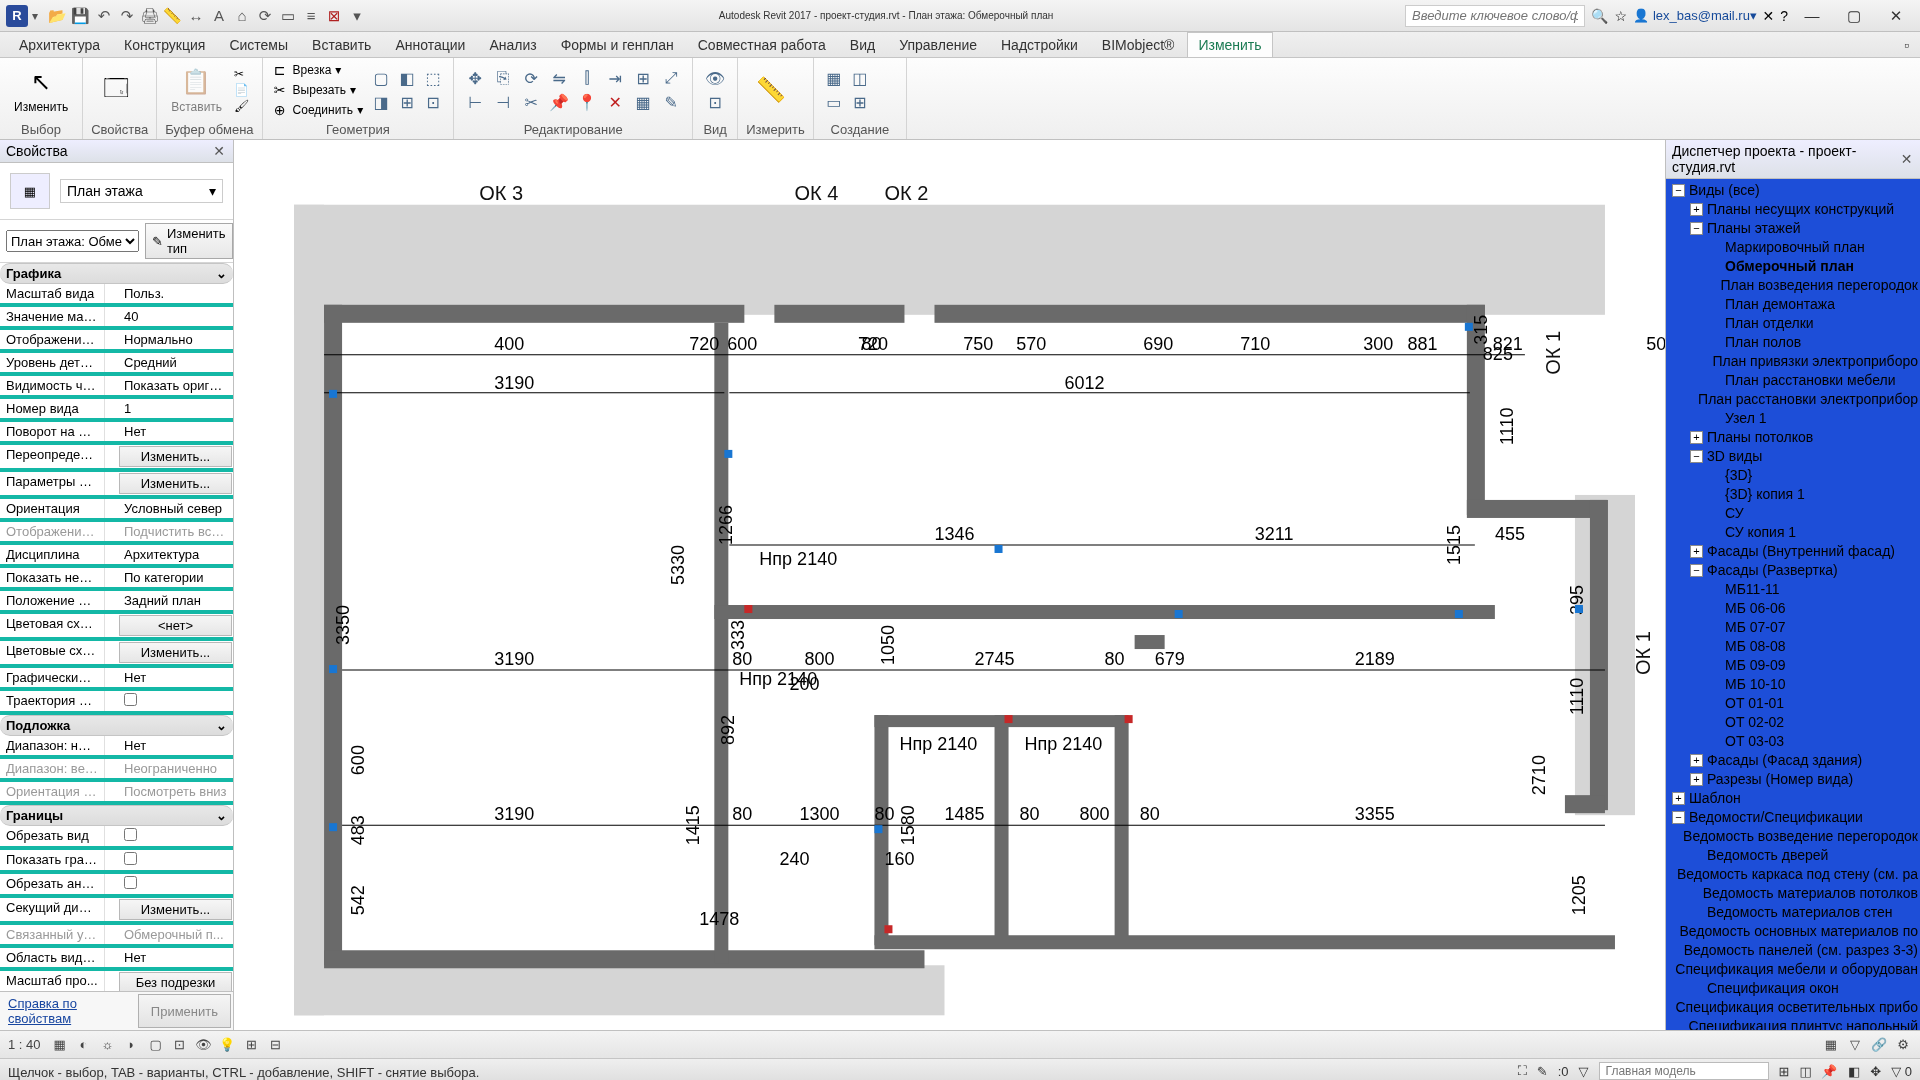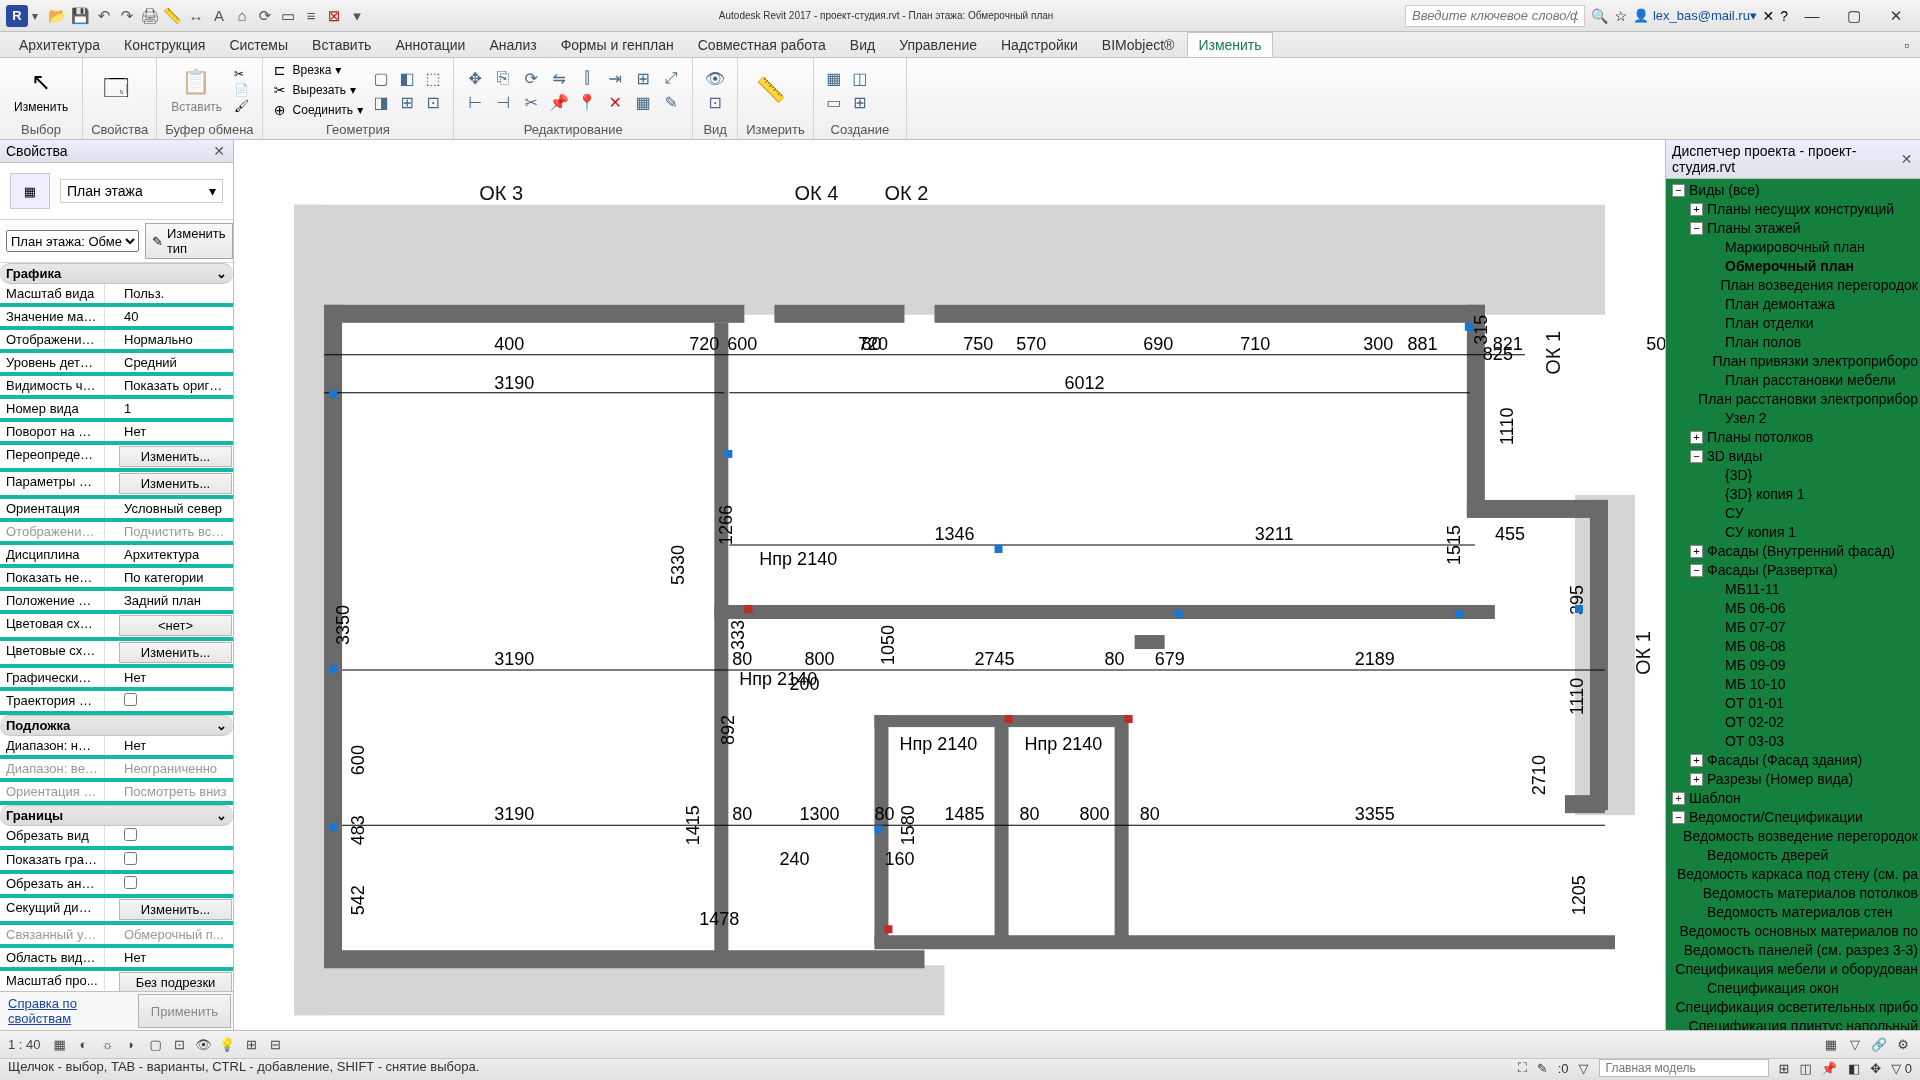--- a/index.html
+++ b/index.html
@@ -64,32 +64,32 @@
 .canvas { flex:1; background:#fff; position:relative; overflow:hidden; border-right:1px solid #bfbfbf; }
 .canvas svg { width:100%; height:100%; }
 .dim { font-family:Arial,sans-serif; font-size:18px; fill:#000; }
 .wlabel { font-family:Arial,sans-serif; font-size:20px; fill:#111; }
 .wall { fill:#6a6a6a; }
 .dline { stroke:#000; stroke-width:1; }
 .bluesq { fill:#1976d2; }
 .redsq { fill:#c62828; }
 
 
-.browser { width:254px; background:#15803d; display:flex; flex-direction:column; font-size:14px; }
+.browser { width:254px; background:#1d4ed8; display:flex; flex-direction:column; font-size:14px; }
 .tree { flex:1; overflow-y:auto; padding:2px 0; }
 .tnode { display:flex; align-items:center; padding:0 2px 0 6px; line-height:19px; white-space:nowrap; }
 .tnode .tw { width:13px; height:13px; border:1px solid #8a8a8a; display:inline-flex; align-items:center; justify-content:center; font-size:11px; margin-right:4px; background:#fff; line-height:11px; }
 .tnode .sp { display:inline-block; }
 .tnode.sel .lbl { font-weight:bold; }
 
 
 .viewctrl { height:28px; background:linear-gradient(#f3f3f3,#e5e5e5); border-top:1px solid #c0c0c0; display:flex; align-items:center; padding:0 8px; gap:10px; font-size:13px; color:#444; }
 .vc-icons { display:flex; gap:6px; }
 .vc-icons span { width:18px; height:18px; display:inline-flex; align-items:center; justify-content:center; }
-.statusbar { height:22px; background:linear-gradient(#efefef,#e0e0e0); border-top:1px solid #c5c5c5; display:flex; align-items:flex-start; padding:0 8px; font-size:13px; color:#333; gap:16px; }
+.statusbar { height:22px; background:linear-gradient(#efefef,#e0e0e0); border-top:1px solid #c5c5c5; display:flex; align-items:flex-end; padding:0 8px; font-size:13px; color:#333; gap:16px; }
 .sb-right { margin-left:auto; display:flex; align-items:center; gap:10px; }
 .sb-dd { min-width:170px; height:18px; background:#fff; border:1px solid #bbb; display:flex; align-items:center; padding:0 6px; font-size:12px; color:#777; }
 
 .hdr-x { width:16px; height:16px; display:inline-flex; align-items:center; justify-content:center; font-size:14px; color:#555; }
 </style>
 </head>
 <body>
 
 <div class="titlebar">
   <div class="tb-left">
@@ -605,21 +605,21 @@
           <span class="lbl">План расстановки мебели</span>
         </div>
         <div class="tnode">
           <span class="sp" style="width: 36px;"></span>
           <span class="sp" style="width: 17px;"></span>
           <span class="lbl">План расстановки электроприбор</span>
         </div>
         <div class="tnode">
           <span class="sp" style="width: 36px;"></span>
           <span class="sp" style="width: 17px;"></span>
-          <span class="lbl">Узел 2</span>
+          <span class="lbl">Узел 1</span>
         </div>
         <div class="tnode">
           <span class="sp" style="width: 18px;"></span>
           <span class="tw">+</span>
           <span class="lbl">Планы потолков</span>
         </div>
         <div class="tnode">
           <span class="sp" style="width: 18px;"></span>
           <span class="tw">−</span>
           <span class="lbl">3D виды</span>

